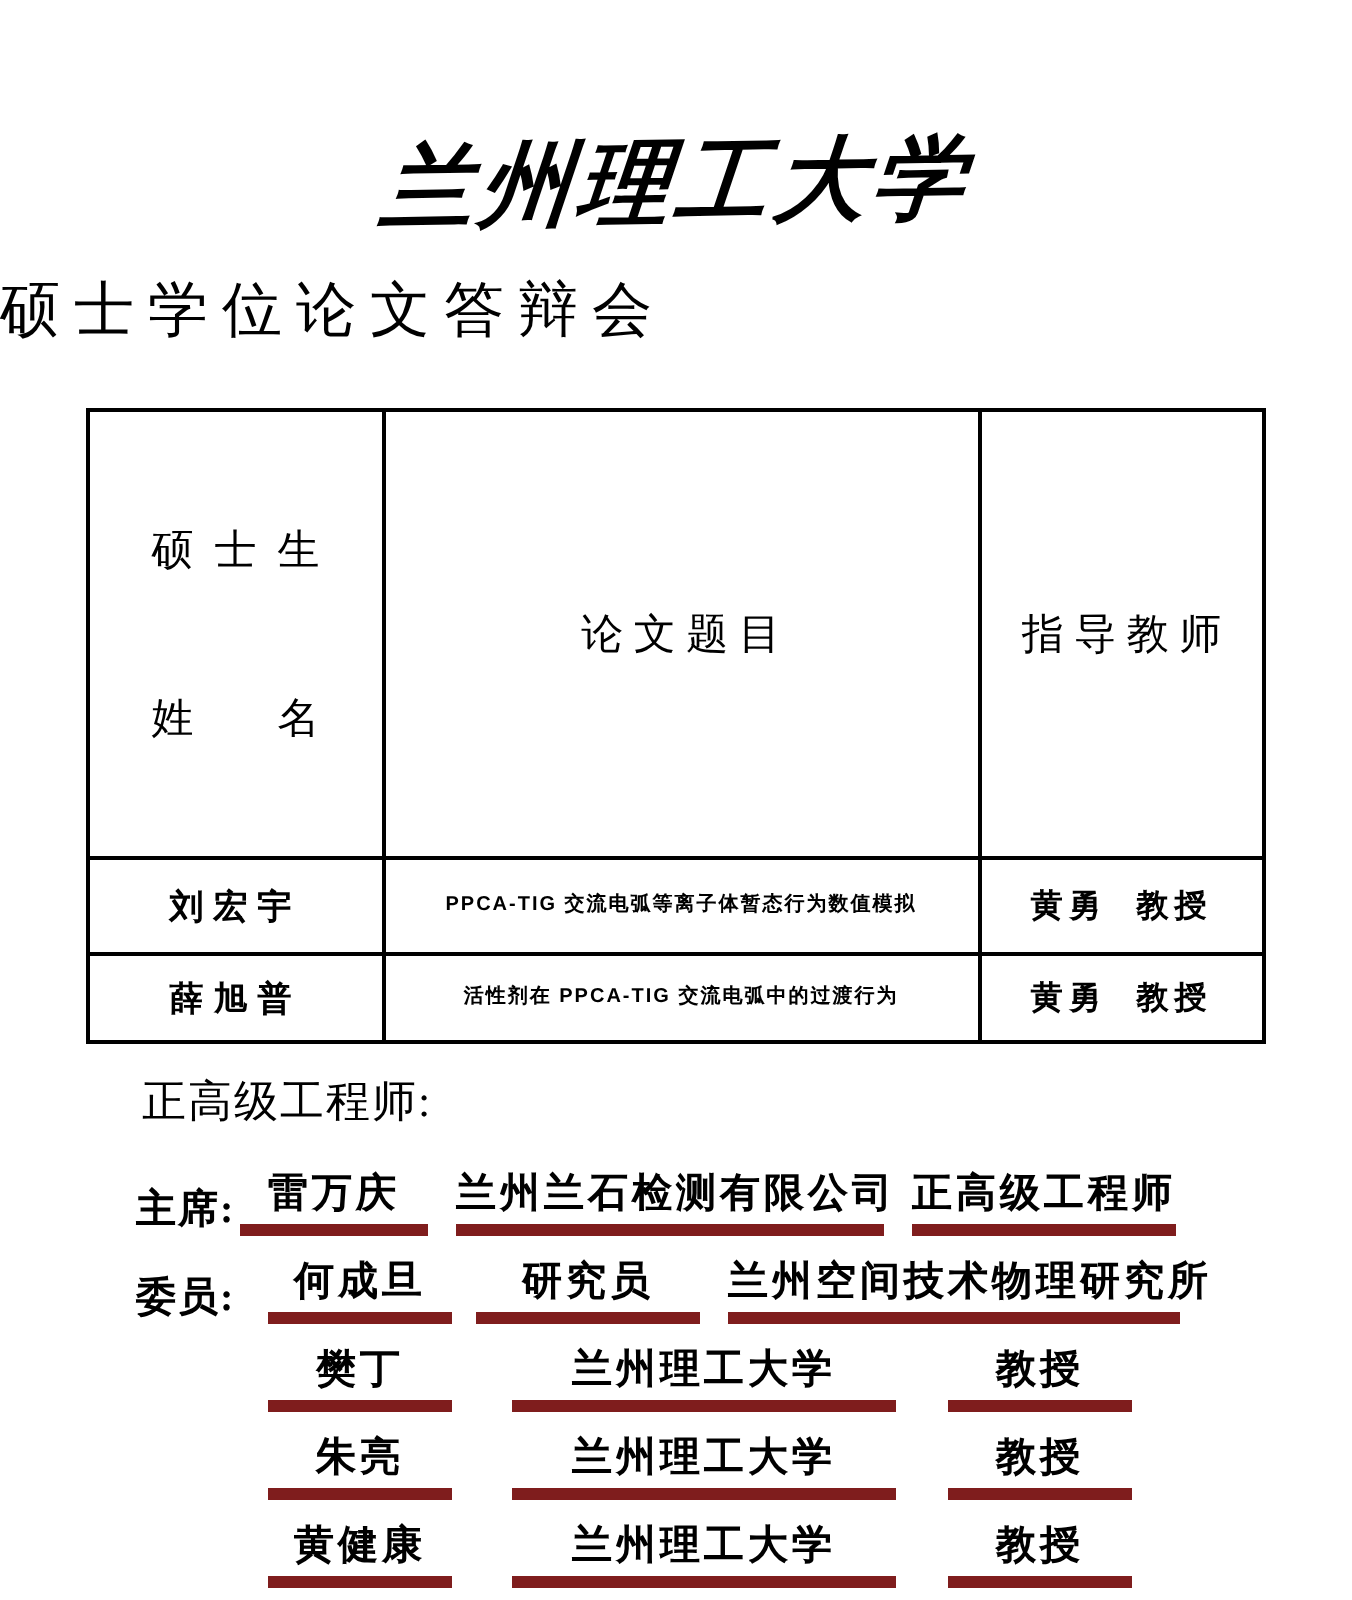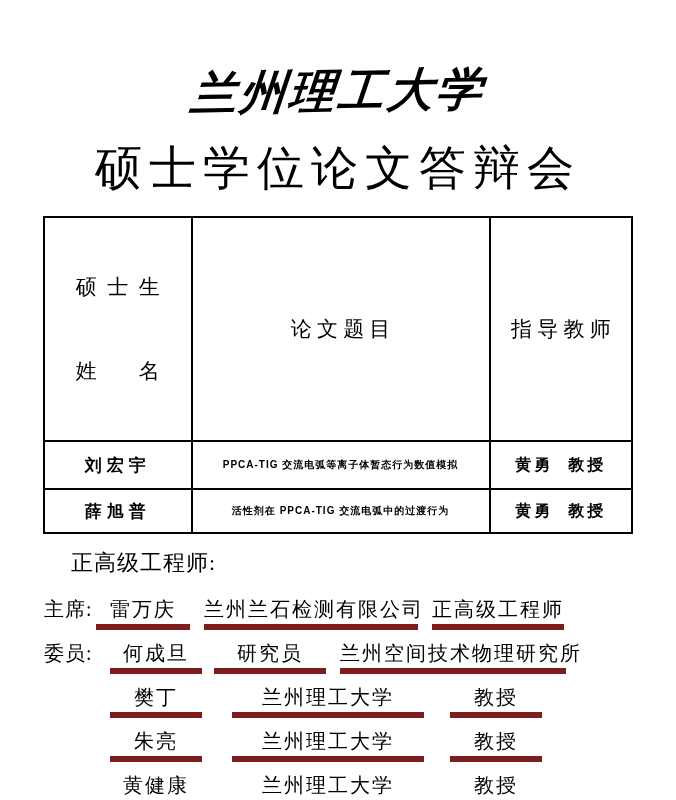--- a/index.html
+++ b/index.html
@@ -29,23 +29,22 @@
     font-style: italic;
     letter-spacing: 3px;
     transform: skewX(-6deg) rotate(-1deg);
     transform-origin: center;
     line-height: 72px;
     white-space: nowrap;
   }
 
   
   .main-title {
-    margin-top: 12px;
-    text-align: center;
-    font-size: 47px;
+    margin-top: 0;
+    font-size: 30px;
     letter-spacing: 7px;
     line-height: 56px;
     white-space: nowrap;
   }
 
   
   table.info-table {
     border-collapse: collapse;
     table-layout: fixed;
     width: 590px;
@@ -96,23 +95,23 @@
   }
 
   
   .committee-heading {
     margin: 14px 0 0 71px;
     font-size: 22px;
     letter-spacing: 1px;
   }
   .crow {
     display: flex;
-    align-items: flex-start;
-    margin-left: 44px;
-    font-weight: normal;
+    align-items: flex-end;
+    margin-left: 68px;
+    font-weight: bold;
     font-size: 20px;
     line-height: 26px;
     white-space: nowrap;
   }
   .crow.chair   { margin-top: 18px; }
   .crow.member  { margin-top: 10px; }
   .c-label {
     width: 50px;
     flex: 0 0 auto;
     letter-spacing: 1px;

